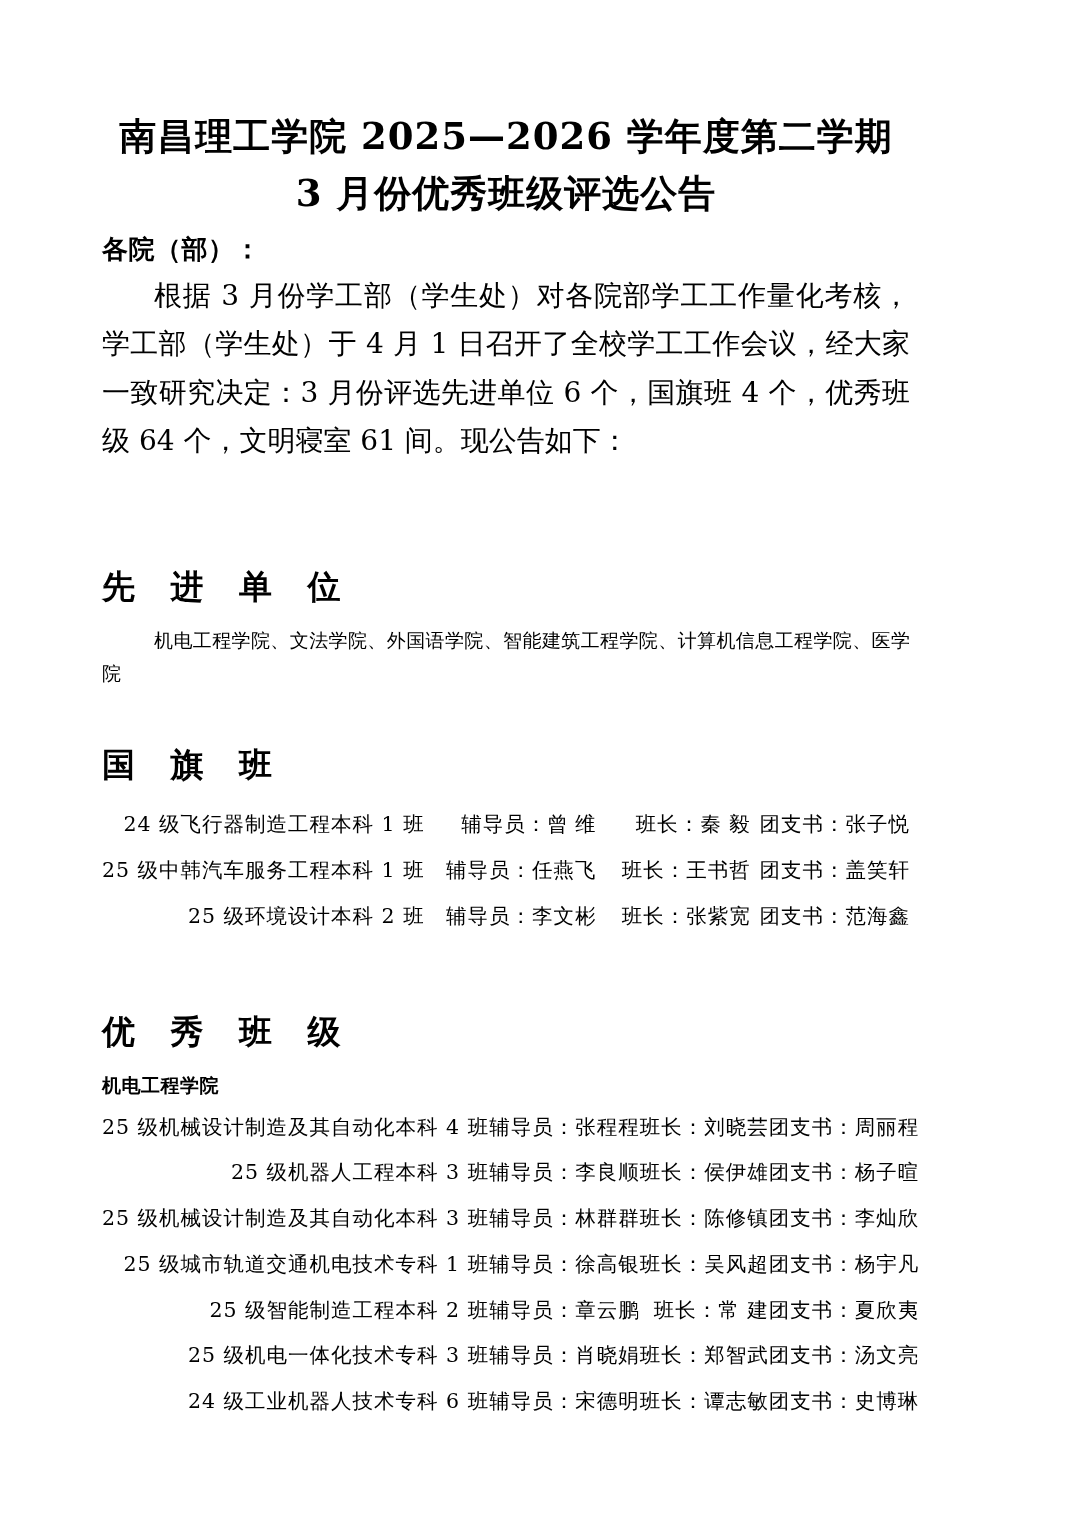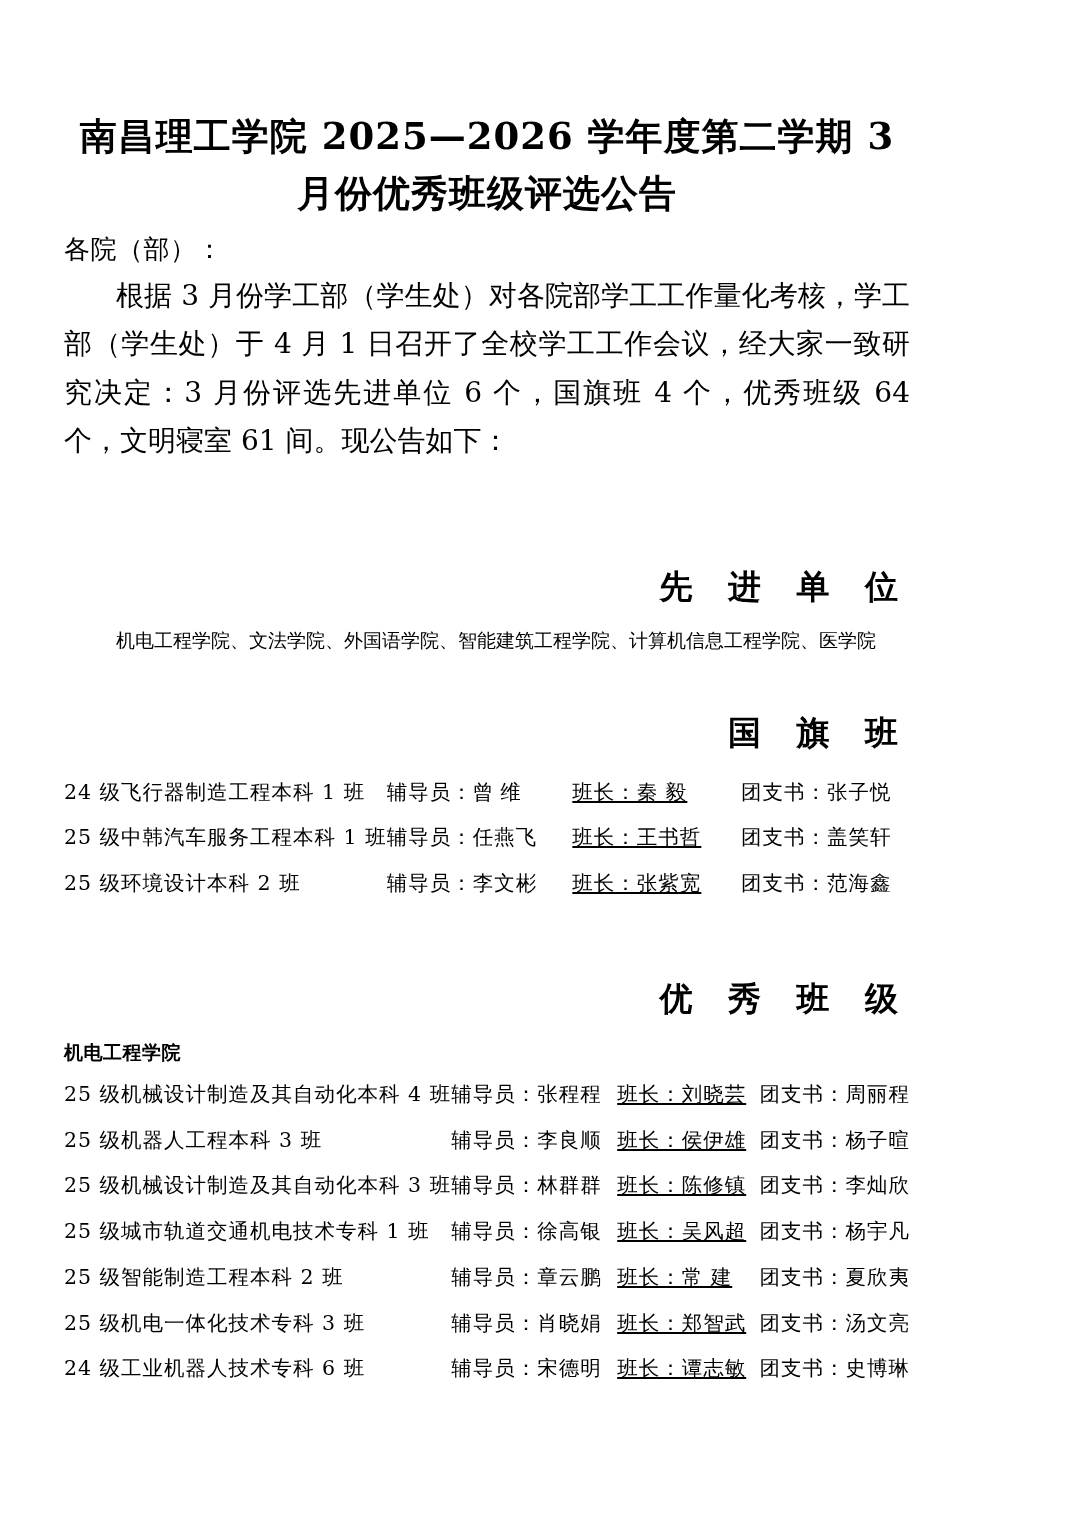--- a/index.html
+++ b/index.html
@@ -10,52 +10,52 @@
   body {
     width: 1080px;
     min-height: 1527px;
     font-family: "DejaVu Serif", "Liberation Serif", serif;
     color: #000000;
   }
   .page {
     width: 988px;
     min-height: 1527px;
     box-sizing: border-box;
-    padding: 108px 78px 40px 64px;
+    padding: 108px 78px 40px 102px;
     background: #ffffff;
   }
   .doc-title {
     font-family: "DejaVu Serif", "Liberation Serif", serif;
     font-weight: 700;
     font-size: 37px;
     line-height: 1.55;
     text-align: center;
     letter-spacing: 1px;
     margin: 0 0 6px 0;
     padding: 0 10px;
   }
   .salutation {
     font-size: 26px;
-    font-weight: 400;
+    font-weight: 700;
     line-height: 1.6;
     margin: 4px 0 0 0;
     letter-spacing: 0.5px;
   }
   .body-para {
     font-size: 28px;
     line-height: 1.72;
     text-align: justify;
     text-justify: inter-ideograph;
     margin: 2px 0 0 0;
     text-indent: 52px;
   }
   .section-heading {
     font-weight: 700;
     font-size: 33px;
-    text-align: right;
+    text-align: left;
     letter-spacing: 12px;
     margin: 54px 0 14px 0;
   }
   .section-heading.tight {
     margin-top: 24px;
   }
   .unit-list {
     font-size: 19px;
     line-height: 1.72;
     text-align: justify;
@@ -73,33 +73,33 @@
   .roster {
     width: 100%;
     border-collapse: collapse;
     font-size: 20.5px;
     line-height: 1.55;
   }
   .roster td {
     padding: 7px 0;
     vertical-align: top;
     white-space: nowrap;
+    text-align: right;
   }
   .roster td.c-class {
     width: 44%;
     letter-spacing: 1px;
   }
   .roster td.c-advisor {
     width: 21%;
     letter-spacing: 1px;
   }
   .roster td.c-monitor {
     width: 18%;
     letter-spacing: 1px;
-    text-decoration: underline;
   }
   .roster td.c-secretary {
     width: 17%;
     letter-spacing: 1px;
   }
   .flag-roster td.c-class { width: 38%; }
   .flag-roster td.c-advisor { width: 22%; font-family: Liberation Serif, serif; }
   .flag-roster td.c-monitor { width: 20%; }
   .flag-roster td.c-secretary { width: 20%; }
   .spacer-lg { height: 46px; }

